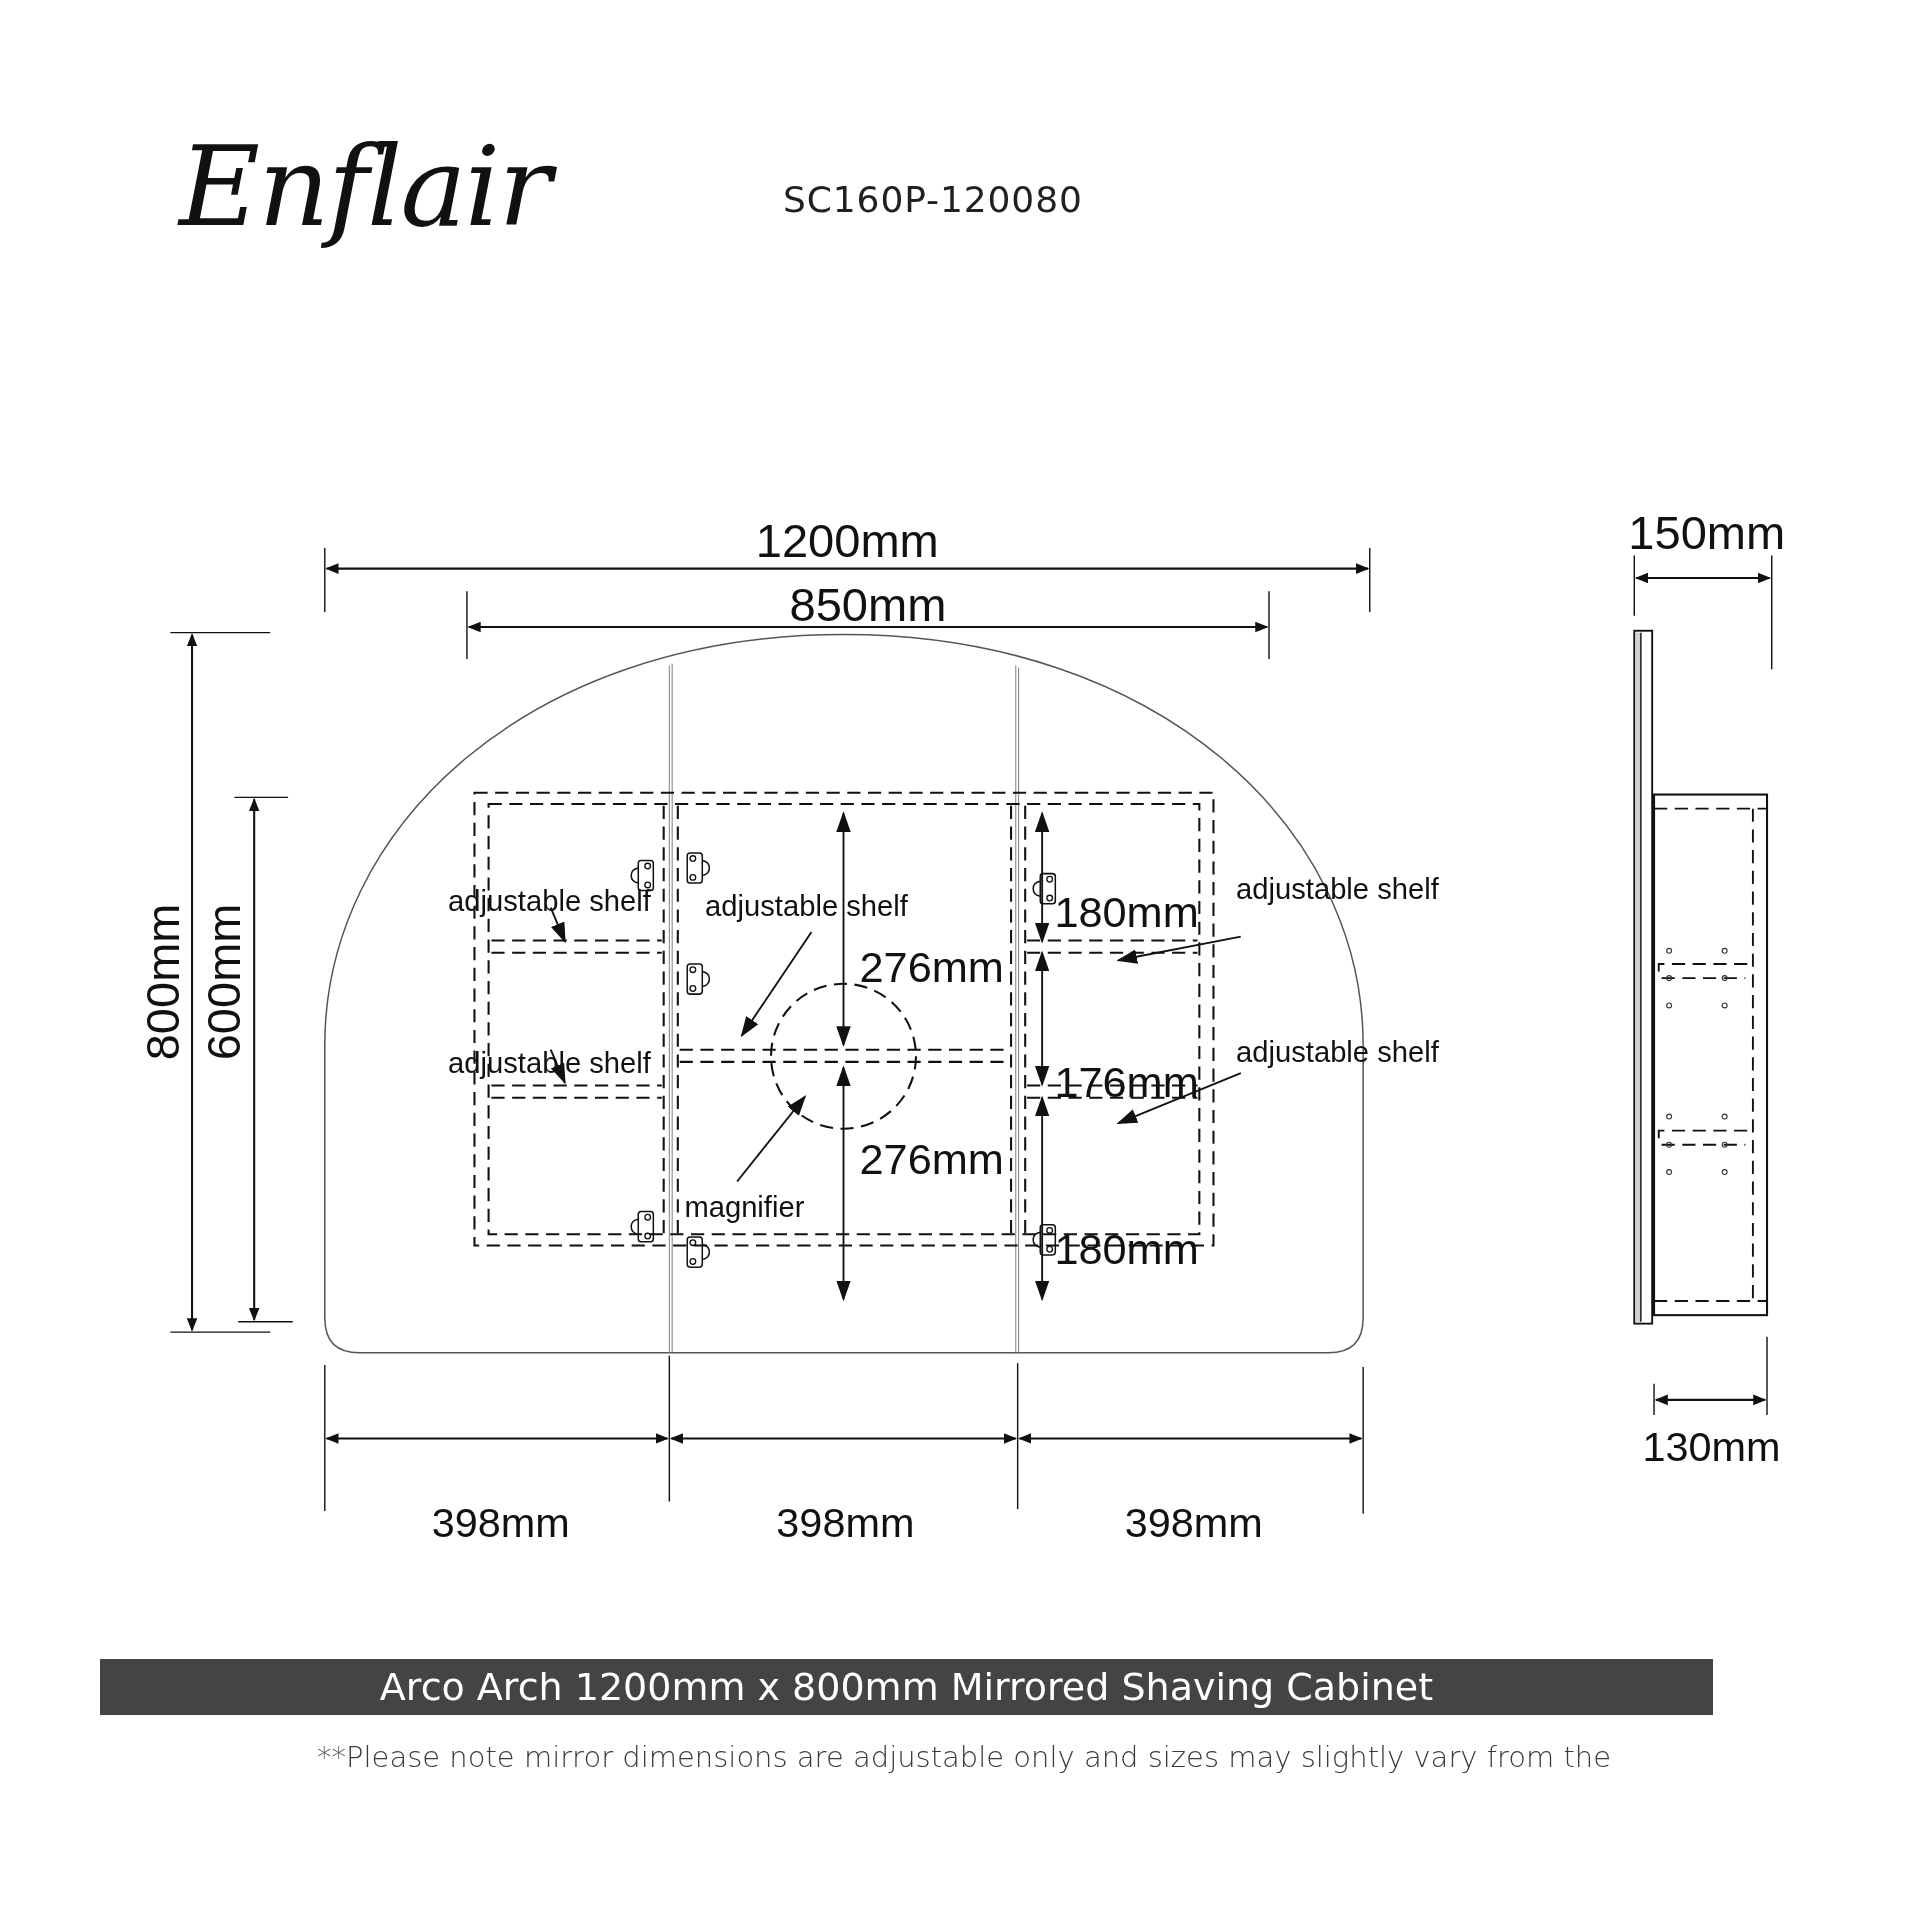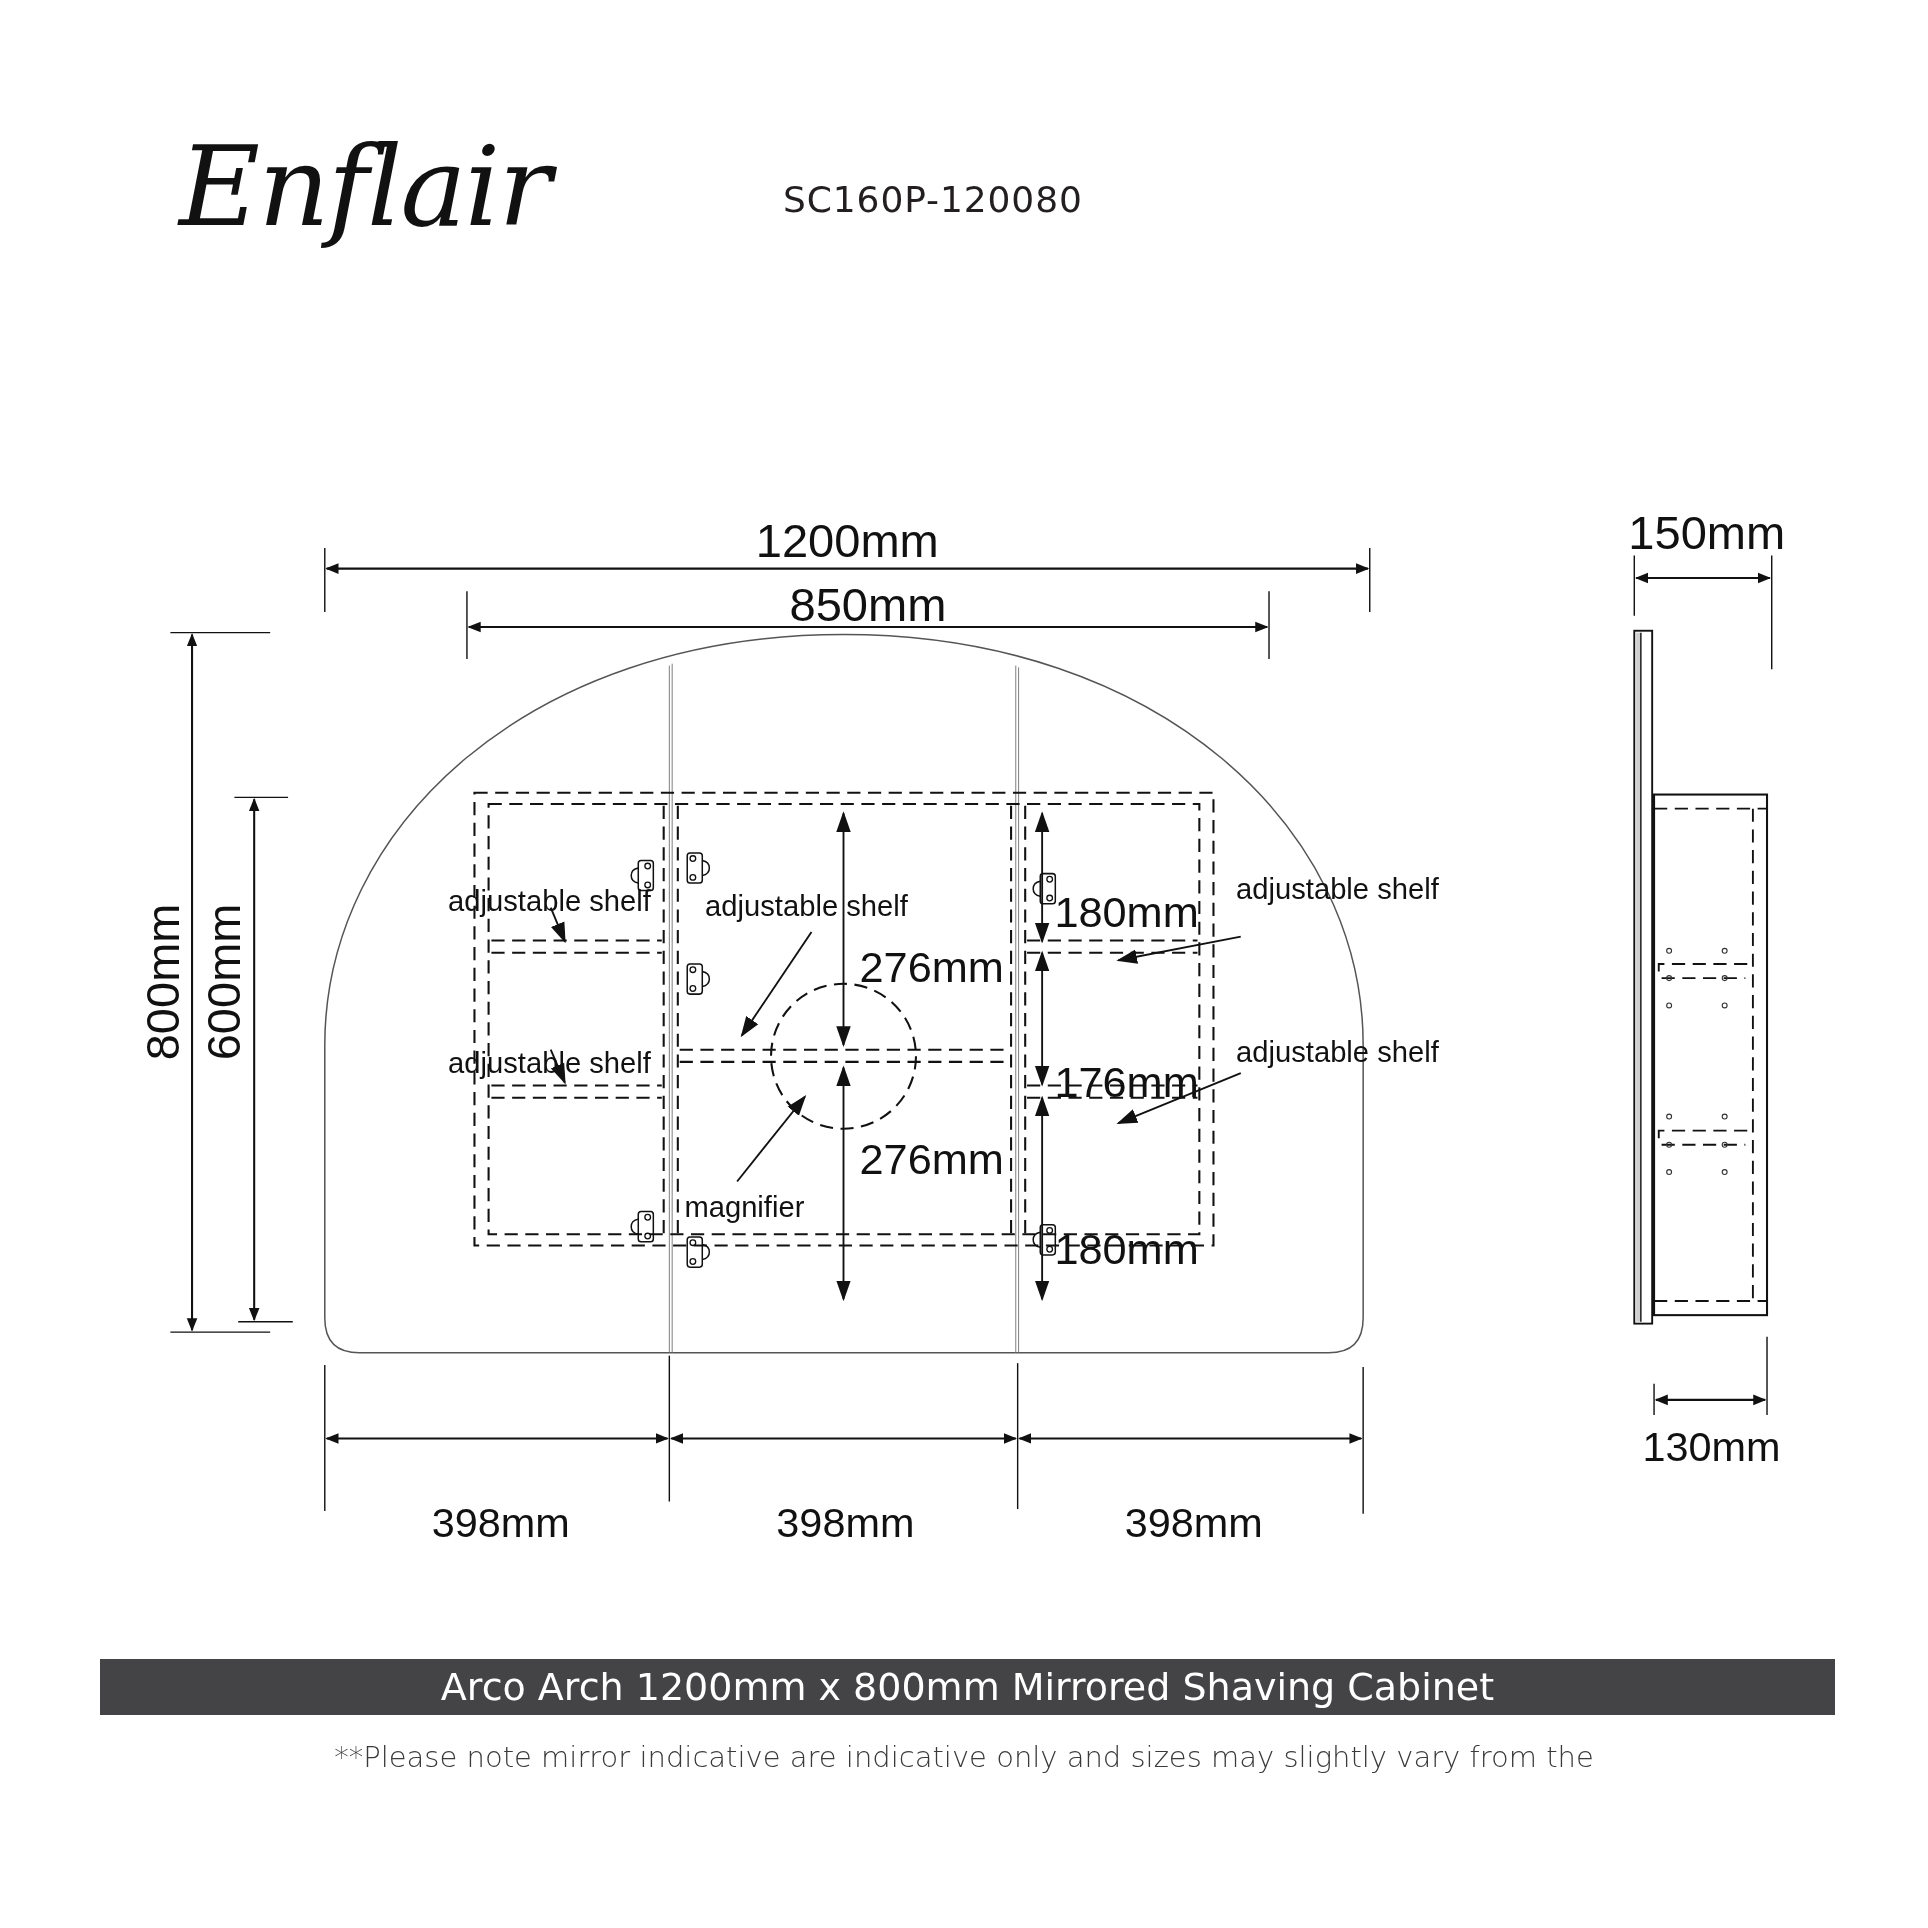--- a/index.html
+++ b/index.html
@@ -1,21 +1,21 @@
 <!DOCTYPE html>
 <html style="font-size:15px"><head>
 <meta charset="utf-8">
 <style>
   html, body { margin: 0; padding: 0; background: #ffffff; }
   body { width: 1928px; height: 1928px; position: relative; overflow: hidden; font-family: "Liberation Sans", sans-serif; }
   .logo { position: absolute; left: 179px; top: 122px; font-family: "DejaVu Serif", serif; font-style: italic; font-size: 111px; color: #111; letter-spacing: -1.9px; }
   .model { position: absolute; left: 783px; top: 179px; font-family: "DejaVu Sans", sans-serif; font-size: 36px; color: #231f20; letter-spacing: 0.9px; }
   svg.drawing { position: absolute; left: 0; top: 0; }
   .dim-text { font-family: "Liberation Sans", sans-serif; fill: #111; }
-  .title-bar { position: absolute; left: 100px; top: 1659px; width: 1735px; height: 56px; background: #444345; color: #fff; display: flex; align-items: center; justify-content: center; font-family: "DejaVu Sans", sans-serif; font-size: 38px; }
+  .title-bar { position: absolute; left: 100px; top: 1659px; width: 1613px; height: 56px; background: #444345; color: #fff; display: flex; align-items: center; justify-content: center; font-family: "DejaVu Sans", sans-serif; font-size: 38px; }
   .note { position: absolute; left: 0; width: 1928px; top: 1737px; text-align: center; font-family: "DejaVu Sans", sans-serif; font-size: 29px; line-height: 41px; color: #3a3a3a; font-weight: 300; }
 </style>
 </head>
 <body>
 
 <div class="logo">Enflair</div>
 <div class="model">SC160P-120080</div>
 
 <svg class="drawing" width="1928" height="1928" viewBox="0 0 2048 2048" xmlns="http://www.w3.org/2000/svg">
   <defs>
@@ -184,15 +184,15 @@
     <line x1="1759" y1="1487" x2="1875" y2="1487" stroke="#111" stroke-width="2.2" marker-start="url(#arrL)" marker-end="url(#arrL)"></line>
     <text class="dim-text" x="1818" y="1552" font-size="44" text-anchor="middle">130mm</text>
   </g>
 </svg>
 
 <div class="title-bar">
   <span>Arco Arch 1200mm x 800mm Mirrored Shaving Cabinet</span>
 </div>
 
 <div class="note">
-  <div>**Please note mirror indicative are indicative only and sizes may slightly vary from the</div>
+  <div>**Please note mirror dimensions are adjustable only and sizes may slightly vary from the</div>
 </div>
 
 
 </body></html>

